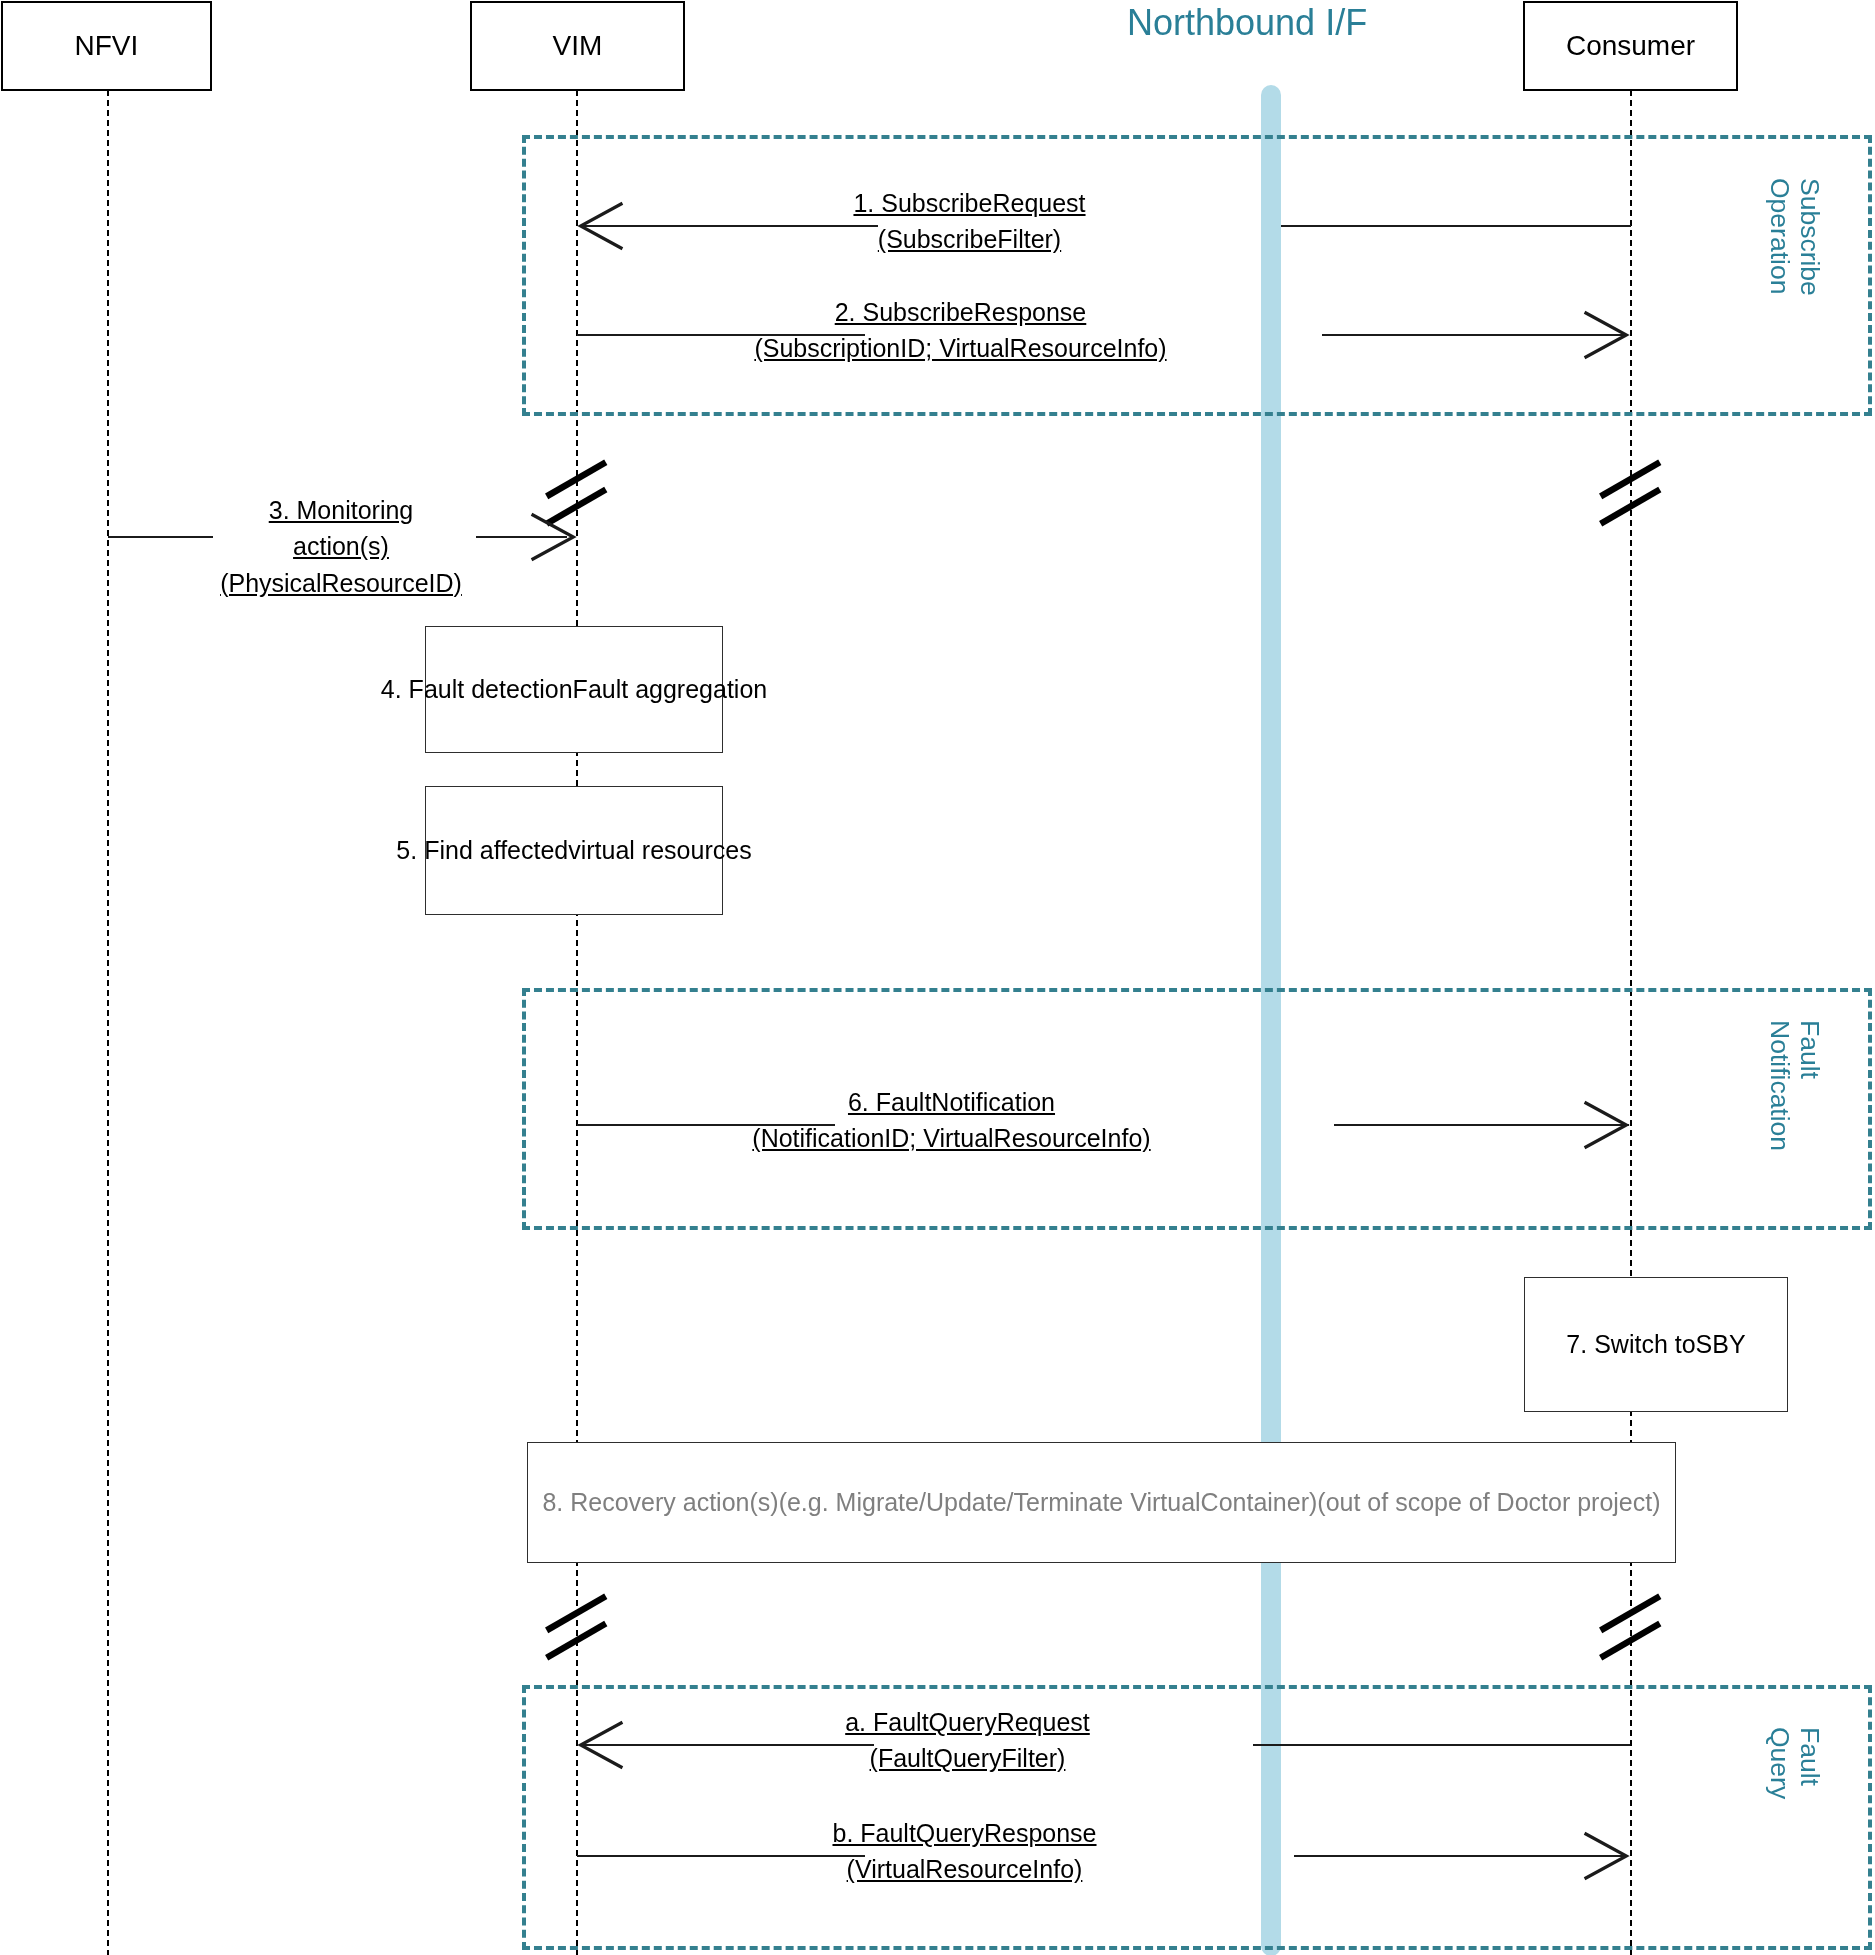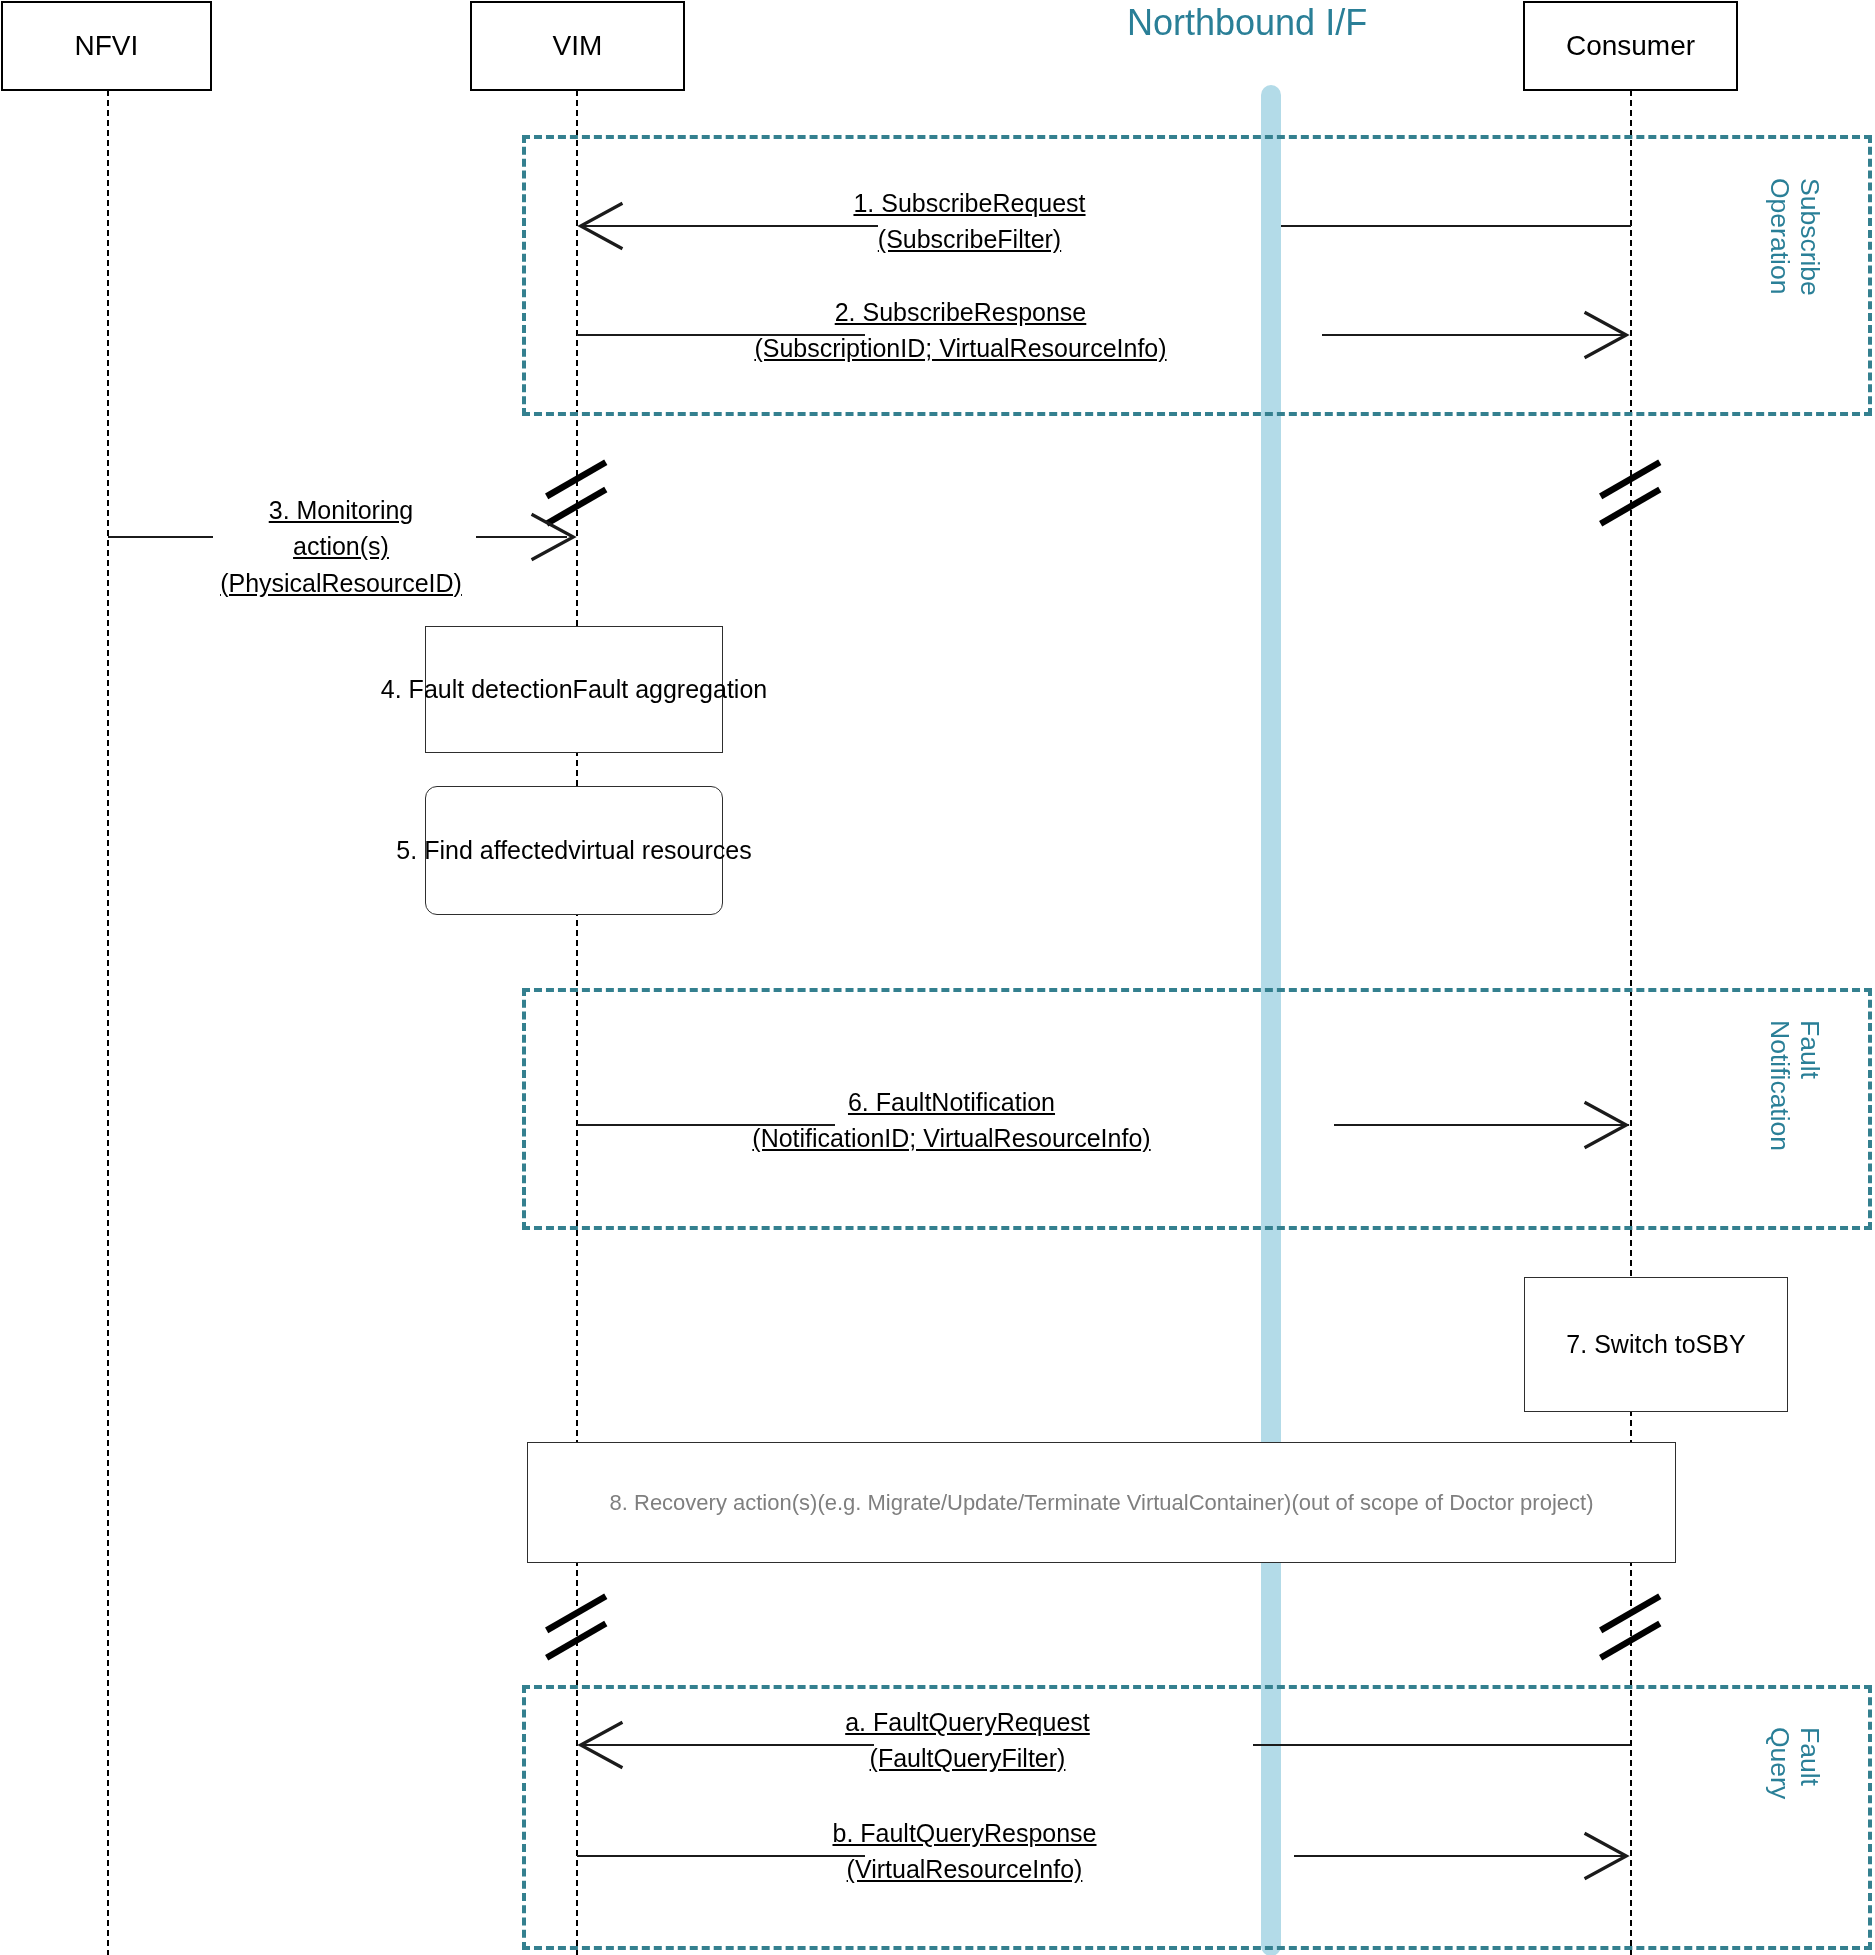--- a/index.html
+++ b/index.html
@@ -89,21 +89,21 @@
     background:#ffffff;
     display:flex;
     flex-direction:row;
     align-items:center;
     justify-content:center;
     text-align:center;
     font-size:25px;
     color:#000000;
     line-height:1.45;
   }
-  .act-box.wide{font-size:22px;color:#7f7f7f;}
+  .act-box.wide{font-size:25px;color:#7f7f7f;}
   .act-line{display:block;white-space:nowrap;}
   
   svg.brk{position:absolute;overflow:visible;}
 </style>
 </head>
 <body>
 
 <div id="canvas">
 
   <div class="nb-bar" style="left:1261px;top:85px;width:20px;height:1871px;"></div>
@@ -169,21 +169,21 @@
     <div>3. Monitoring</div>
     <div>action(s)</div>
     <div>(PhysicalResourceID)</div>
   </div>
 
   <div class="act-box" style="left:425px;top:626px;width:298px;height:127px;">
     <span class="act-line">4. Fault detection</span>
     <span class="act-line">Fault aggregation</span>
   </div>
 
-  <div class="act-box" style="left:425px;top:786px;width:298px;height:129px;border-radius:12px;">
+  <div class="act-box" style="left:425px;top:786px;width:298px;height:129px;">
     <span class="act-line">5. Find affected</span>
     <span class="act-line">virtual resources</span>
   </div>
 
   <div class="frame" style="left:522px;top:988px;width:1350px;height:242px;"></div>
   <div class="frame-label" style="left:1825px;top:1020px;">
     <span>Fault</span><br>
     <span>Notification</span>
   </div>
 

